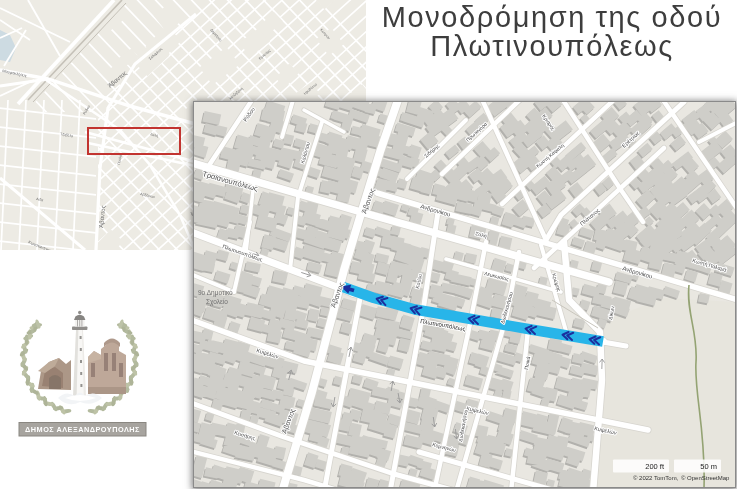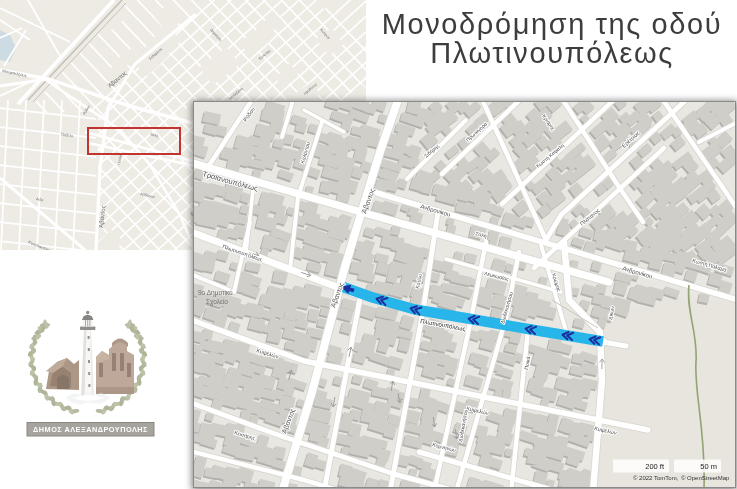--- a/index.html
+++ b/index.html
@@ -1,22 +1,22 @@
 <!DOCTYPE html>
 <html><head>
 <meta charset="utf-8">
 <style>
 html,body{margin:0;padding:0;background:#ffffff;width:737px;height:489px;overflow:hidden;}
 body{font-family:"Liberation Sans", sans-serif;position:relative;}
 .title{position:absolute;left:367px;top:0;width:370px;text-align:center;color:#3d3d3d;
- font-size:29px;line-height:28.5px;letter-spacing:1.6px;padding-top:10px;}
+ font-size:29px;line-height:28.5px;letter-spacing:1.6px;padding-top:3px;}
 .overview{position:absolute;left:0;top:0;width:366px;height:250px;}
 .card{position:absolute;left:193px;top:101px;width:541px;height:385px;overflow:hidden;
  box-shadow:0 1px 7px 1px rgba(50,50,50,0.65);border:1px solid #8a8a8a;box-sizing:content-box;background:#e9e7e1;}
-.logo{position:absolute;left:18px;top:285px;width:130px;height:152px;margin-left:8px;}
+.logo{position:absolute;left:18px;top:285px;width:130px;height:152px;}
 </style>
 </head>
 <body>
 
 <div class="overview"><svg width="366" height="250" viewBox="0 0 366 250" font-family="'Liberation Sans', sans-serif">
       <defs>
         <clipPath id="ovne">
           <path d="M26,112 L122,8 L130,0 L366,0 L366,250 L98,250 L98,112 z"></path>
         </clipPath>
         <clipPath id="ovsw">

